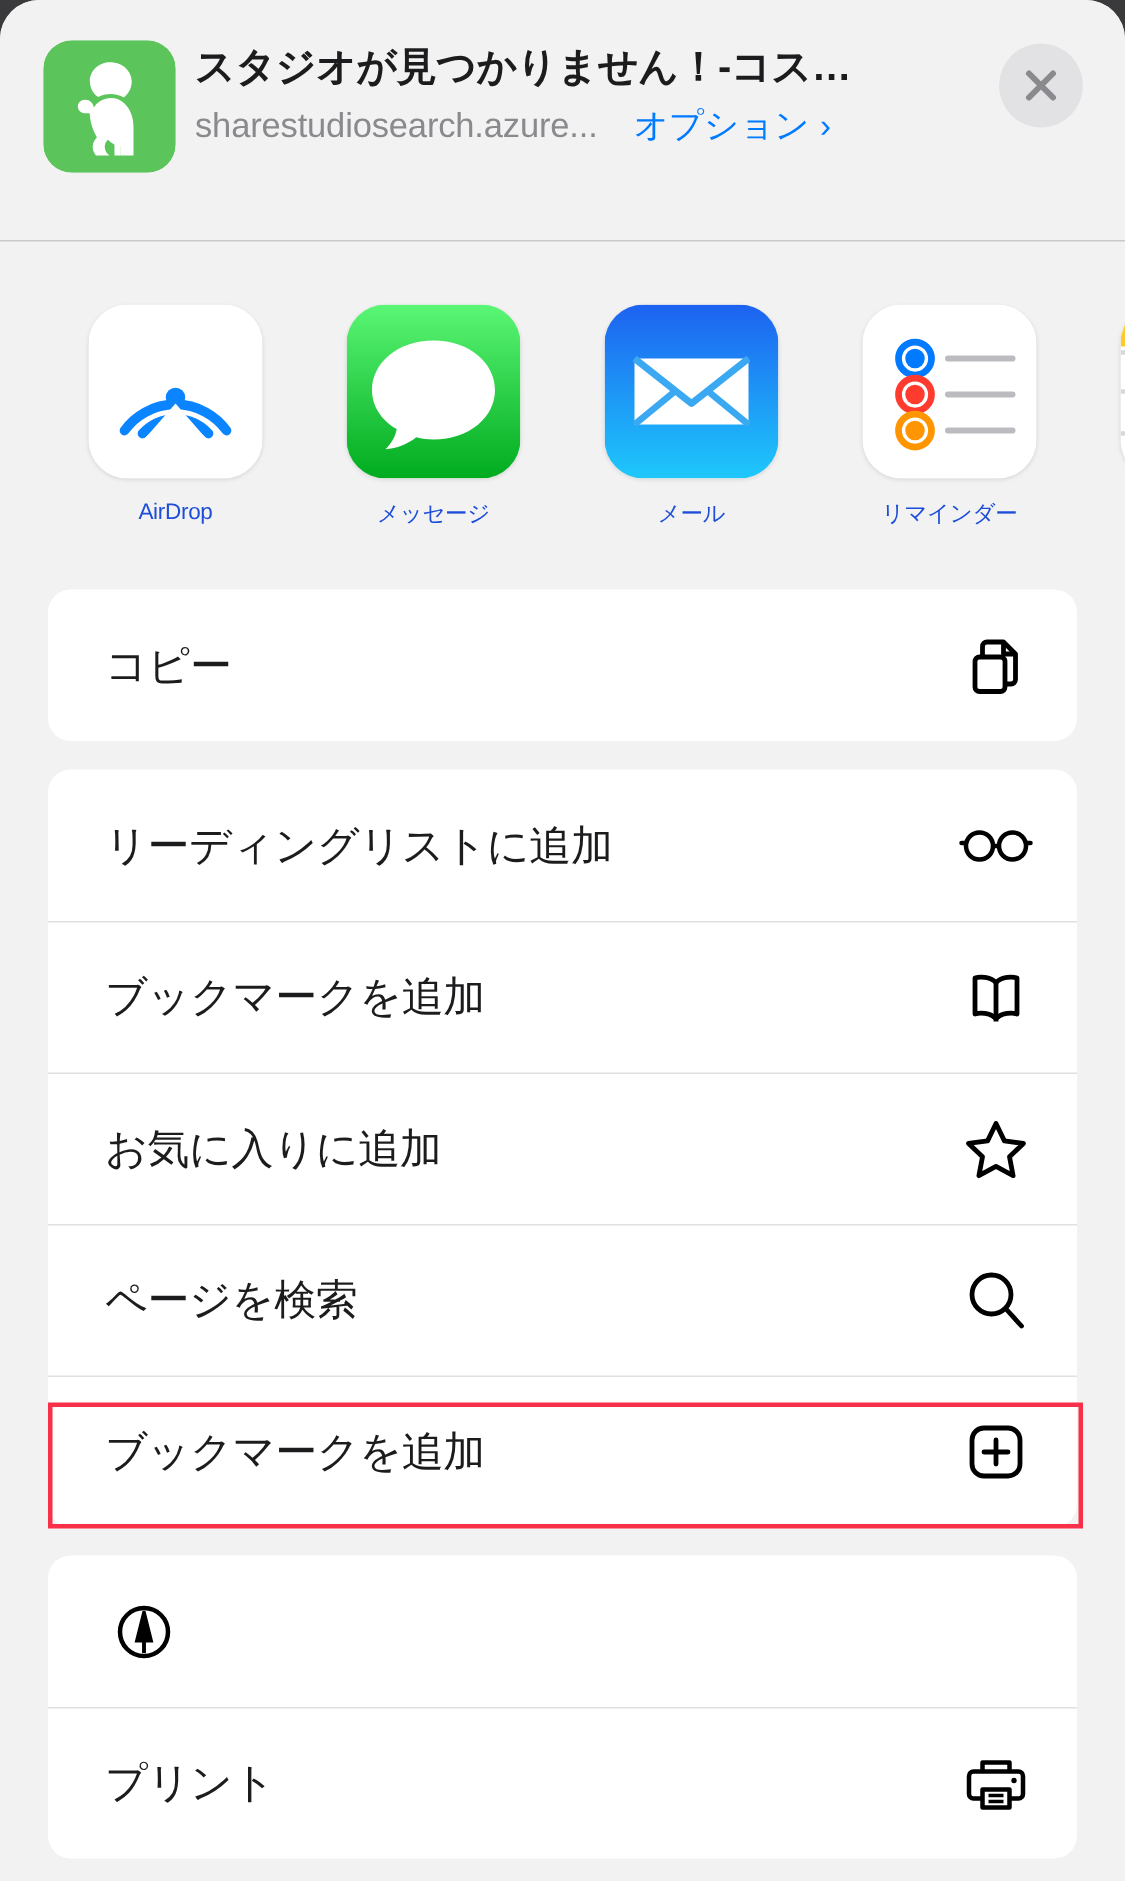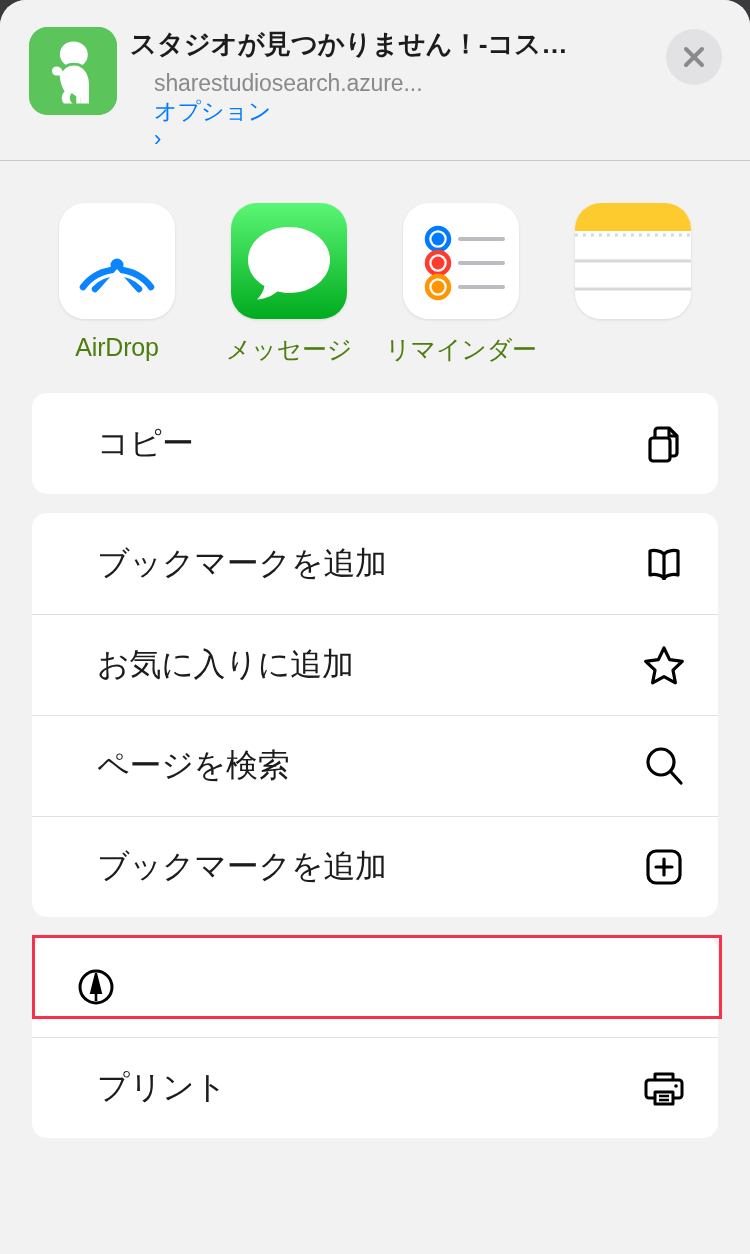--- a/index.html
+++ b/index.html
@@ -61,21 +61,20 @@
     letter-spacing: -0.2px;
     line-height: 34px;
     white-space: nowrap;
     overflow: hidden;
   }
   .subline {
     display: flex;
     align-items: baseline;
     margin-top: 8px;
     line-height: 28px;
-    flex-direction: column;
   }
   .sheet-subtitle {
     font-size: 23px;
     color: #8a8a8e;
     white-space: nowrap;
     letter-spacing: -0.1px;
   }
   .options-link {
     font-size: 23px;
     color: #007aff;
@@ -122,22 +121,22 @@
     width: 116px;
     height: 116px;
     margin: 0 auto;
     border-radius: 26px;
     overflow: hidden;
     box-shadow: 0 1px 3px rgba(0,0,0,0.10);
   }
   .app-tile-art svg { display: block; width: 116px; height: 116px; }
   .app-tile-label {
     margin-top: 14px;
-    font-size: 25px;
-    color: #4d7c0f;
+    font-size: 15px;
+    color: #1d4ed8;
     letter-spacing: -0.2px;
     white-space: nowrap;
   }
 
   
   .cards {
     position: relative;
     padding: 0 32px;
   }
   .card {
@@ -160,25 +159,24 @@
     content: "";
     position: absolute;
     left: 0;
     right: 0;
     top: 0;
     height: 1px;
     background: #e0e0e0;
   }
   .action-label {
     flex: 1;
-    font-size: 32px;
+    font-size: 28px;
     color: #1c1c1e;
     letter-spacing: -0.3px;
     white-space: nowrap;
-    margin-left: 27px;
   }
   .action-icon {
     width: 52px;
     height: 52px;
     display: flex;
     align-items: center;
     justify-content: center;
     flex: 0 0 52px;
   }
   .action-icon svg { display: block; }
@@ -256,20 +254,37 @@
               <stop offset="100%" stop-color="#00ab1e"></stop>
             </linearGradient>
           </defs>
           <rect width="116" height="116" fill="url(#msgGrad)"></rect>
           <path d="M58 24 C34 24 17 39 17 57 C17 68 23.5 77.5 33.5 83 C32.5 88.5 29.5 93 26 96.5 C33.5 96 41 93 46.5 88.5 C50.2 89.4 54 90 58 90 C82 90 99 75 99 57 C99 39 82 24 58 24 Z" fill="#ffffff"></path>
         </svg>
       </div>
       <div class="app-tile-label">メッセージ</div>
     </div>
 
+    <div class="app-tile">
+      <div class="app-tile-art">
+        <svg viewBox="0 0 116 116" xmlns="http://www.w3.org/2000/svg">
+          <defs>
+            <linearGradient id="mailGrad" x1="0" y1="0" x2="0" y2="1">
+              <stop offset="0%" stop-color="#1d62f0"></stop>
+              <stop offset="100%" stop-color="#1ec8fb"></stop>
+            </linearGradient>
+          </defs>
+          <rect width="116" height="116" fill="url(#mailGrad)"></rect>
+          <path d="M20 36 H96 V80 H20 Z" fill="#ffffff"></path>
+          <path d="M20 36 L58 66 L96 36" fill="none" stroke="#3aa9f2" stroke-width="4.5" stroke-linejoin="round"></path>
+          <path d="M20 80 L48 57 M96 80 L68 57" stroke="#3aa9f2" stroke-width="4.5" fill="none"></path>
+        </svg>
+      </div>
+      <div class="app-tile-label">メール</div>
+    </div>
 
     <div class="app-tile">
       <div class="app-tile-art">
         <svg viewBox="0 0 116 116" xmlns="http://www.w3.org/2000/svg">
           <rect width="116" height="116" fill="#ffffff"></rect>
           <circle cx="35" cy="36" r="11" fill="none" stroke="#007aff" stroke-width="4.5"></circle>
           <circle cx="35" cy="36" r="6.5" fill="#007aff"></circle>
           <circle cx="35" cy="60" r="11" fill="none" stroke="#ff3b30" stroke-width="4.5"></circle>
           <circle cx="35" cy="60" r="6.5" fill="#ff3b30"></circle>
           <circle cx="35" cy="84" r="11" fill="none" stroke="#ff9500" stroke-width="4.5"></circle>
@@ -311,20 +326,32 @@
             <path d="M18 8 h11 l8 8 v17 a3 3 0 0 1 -3 3 h-16 a3 3 0 0 1 -3 -3 v-22 a3 3 0 0 1 3 -3 z"></path>
             <path d="M29 8 v8 h8"></path>
             <path d="M27 18 a3 3 0 0 1 3 3 v17 a3 3 0 0 1 -3 3 h-14 a3 3 0 0 1 -3 -3 v-17 a3 3 0 0 1 3 -3 z" fill="#fff"></path>
           </svg>
         </span>
       </div>
     </div>
 
     <div class="card">
 
+      <div class="action-row">
+        <span class="action-label">リーディングリストに追加</span>
+        <span class="action-icon">
+          <svg width="52" height="52" viewBox="0 0 52 52" fill="none" stroke="#000" stroke-width="3">
+            <circle cx="15" cy="26" r="9"></circle>
+            <circle cx="37" cy="26" r="9"></circle>
+            <path d="M24 26 h4"></path>
+            <path d="M6 24 h-3" stroke-linecap="round"></path>
+            <path d="M46 24 h3" stroke-linecap="round"></path>
+          </svg>
+        </span>
+      </div>
 
       <div class="action-row">
         <span class="action-label">ブックマークを追加</span>
         <span class="action-icon">
           <svg width="48" height="48" viewBox="0 0 48 48" fill="none" stroke="#000" stroke-width="3.2" stroke-linejoin="round">
             <path d="M24 14 C20 10 13 10 10 11 v24 c3 -1 10 -1 14 3 4 -4 11 -4 14 -3 v-24 c-3 -1 -10 -1 -14 3 z"></path>
             <path d="M24 14 v26"></path>
           </svg>
         </span>
       </div>

